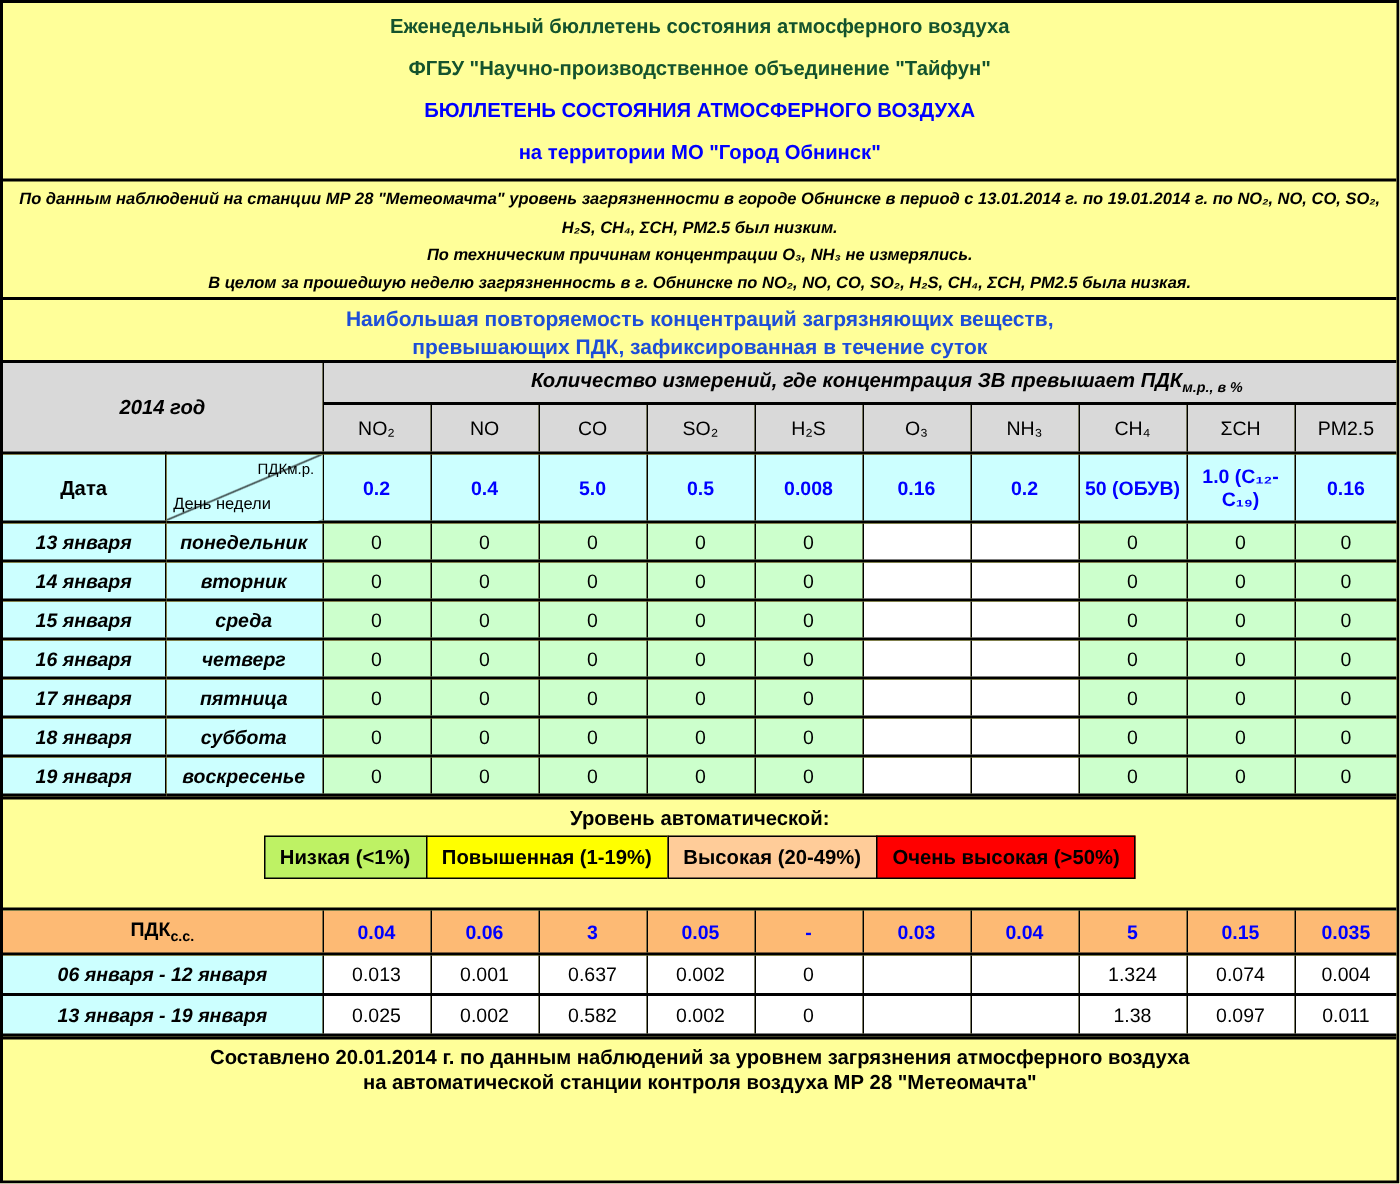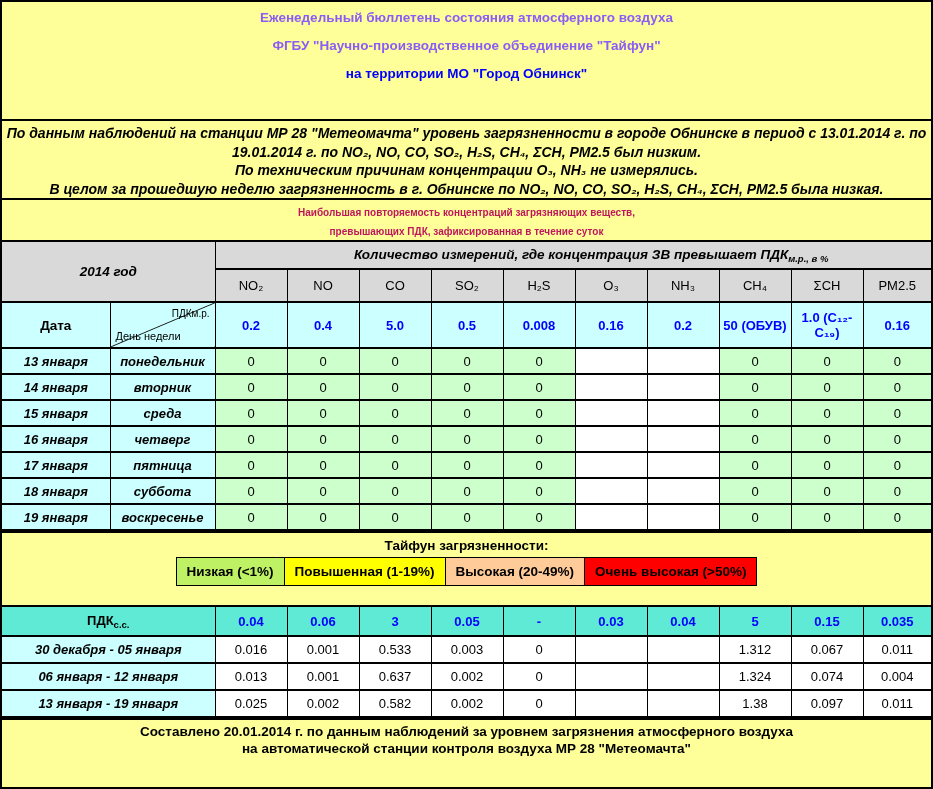--- a/index.html
+++ b/index.html
@@ -9,29 +9,29 @@
     width: 933px; height: 789px;
     border: 2px solid #000;
     background: #FFFF99;
     overflow: hidden;
   }
   .section { border-top: 2px solid #000; }
   .section:first-child { border-top: none; }
 
   
   .title-block { height: 117px; text-align: center; padding-top: 8px; }
-  .title-block .tline { font-weight: bold; font-size: 13.5px; margin: 0 0 13px 0; color: #8b5cf6; }
+  .title-block .tline { font-weight: bold; font-size: 13.5px; margin: 0 0 13px 0; color: #14532d; }
   .title-block .tline.blue { color: #0000FF; }
 
   
   .summary-block { height: 79px; text-align: center; padding: 3px 4px 0 4px; }
-  .summary-block p { font-weight: bold; font-style: italic; font-size: 14px; line-height: 18.5px; color:#000; }
-
-  
-  .caption-block { text-align: center; font-weight: bold; font-size: 10px; line-height: 19px; padding-top: 3px; color:#be185d; }
+  .summary-block p { font-weight: bold; font-style: italic; font-size: 11px; line-height: 18.5px; color:#000; }
+
+  
+  .caption-block { text-align: center; font-weight: bold; font-size: 14px; line-height: 19px; padding-top: 3px; color:#1d4ed8; }
   .caption-top { height: 42px; }
   .caption-mid { height: 37px; padding-top: 8px; }
 
   
   table { border-collapse: collapse; table-layout: fixed; width: 100%; }
   td { border-left: 1px solid #000; border-right: 1px solid #000;
        border-top: 2px solid #000; border-bottom: 2px solid #000;
        text-align: center; vertical-align: middle;
        font-size: 13px; color: #000; overflow: hidden; }
   td:first-child { border-left: none; }
@@ -71,36 +71,37 @@
   .legend-section { height: 74px; text-align: center; padding-top: 5px; }
   .legend-title { font-weight: bold; font-size: 13.5px; margin-bottom: 4px; color:#000; }
   .legend-row { display: flex; justify-content: center; }
   .legend-item { border: 1px solid #000; margin-left: -1px; padding: 6px 10px;
                  font-weight: bold; font-size: 13.5px; color: #000; }
   .legend-item:first-child { margin-left: 0; }
 
   
   .pdk-ss-label { background:#CCFFFF; font-weight: bold; font-size: 13px; }
   .pdk-ss-sub { font-size: 9.5px; font-weight: bold; vertical-align: -3px; }
-  .weekly-pdk td { height: 29px; background: #5eead4; }
+  .weekly-pdk td { height: 29px; background: #fdba74; }
   #weekly-body td { height: 27px; background: #FFFFFF; }
   #weekly-body td.c-period { background: #CCFFFF; font-weight: bold; font-style: italic; }
 
   
   .footer-block { height: 40px; text-align: center; padding-top: 3px; }
   .footer-block .fline { font-weight: bold; font-size: 13.5px; line-height: 17px; color:#000; }
 </style>
 </head>
 <body>
 
 <div class="page">
 
   <div class="section title-block">
     <div class="tline">Еженедельный бюллетень состояния атмосферного воздуха</div>
     <div class="tline">ФГБУ "Научно-производственное объединение "Тайфун"</div>
+    <div class="tline blue">БЮЛЛЕТЕНЬ СОСТОЯНИЯ АТМОСФЕРНОГО ВОЗДУХА</div>
     <div class="tline blue">на территории МО "Город Обнинск"</div>
   </div>
 
   <div class="section summary-block">
     <p>По данным наблюдений на станции МР 28 "Метеомачта" уровень загрязненности в городе Обнинске в период с 13.01.2014 г. по 19.01.2014 г. по NO₂, NO, CO, SO₂, H₂S, CH₄, ΣCH, PM2.5 был низким.</p>
     <p>По техническим причинам концентрации O₃, NH₃ не измерялись.</p>
     <p>В целом за прошедшую неделю загрязненность в г. Обнинске по NO₂, NO, CO, SO₂, H₂S, CH₄, ΣCH, PM2.5 была низкая.</p>
   </div>
 
   <div class="section caption-block caption-top">
@@ -256,21 +257,21 @@
             <td class="c-empty"></td>
             <td class="c-val">0</td>
             <td class="c-val">0</td>
             <td class="c-val">0</td>
           </tr>
         </tbody>
     </table>
   </div>
 
   <div class="section legend-section">
-    <div class="legend-title">Тайфун загрязненности:</div>
+    <div class="legend-title">Уровень автоматической:</div>
     <div class="legend-row">
       <span class="legend-item" style="background: #bef264;">Низкая (&lt;1%)</span>
       <span class="legend-item" style="background: rgb(255, 255, 0);">Повышенная (1-19%)</span>
       <span class="legend-item" style="background: rgb(255, 204, 153);">Высокая (20-49%)</span>
       <span class="legend-item" style="background: rgb(255, 0, 0);">Очень высокая (&gt;50%)</span>
     </div>
   </div>
 
 
   <div class="section">
@@ -298,33 +299,20 @@
           <td class="blue-val">-</td>
           <td class="blue-val">0.03</td>
           <td class="blue-val">0.04</td>
           <td class="blue-val">5</td>
           <td class="blue-val">0.15</td>
           <td class="blue-val">0.035</td>
         </tr>
       </tbody>
       <tbody id="weekly-body">
           <tr>
-            <td class="c-period">30 декабря - 05 января</td>
-            <td class="c-week-val">0.016</td>
-            <td class="c-week-val">0.001</td>
-            <td class="c-week-val">0.533</td>
-            <td class="c-week-val">0.003</td>
-            <td class="c-week-val">0</td>
-            <td class="c-week-val"></td>
-            <td class="c-week-val"></td>
-            <td class="c-week-val">1.312</td>
-            <td class="c-week-val">0.067</td>
-            <td class="c-week-val">0.011</td>
-          </tr>
-          <tr>
             <td class="c-period">06 января - 12 января</td>
             <td class="c-week-val">0.013</td>
             <td class="c-week-val">0.001</td>
             <td class="c-week-val">0.637</td>
             <td class="c-week-val">0.002</td>
             <td class="c-week-val">0</td>
             <td class="c-week-val"></td>
             <td class="c-week-val"></td>
             <td class="c-week-val">1.324</td>
             <td class="c-week-val">0.074</td>

